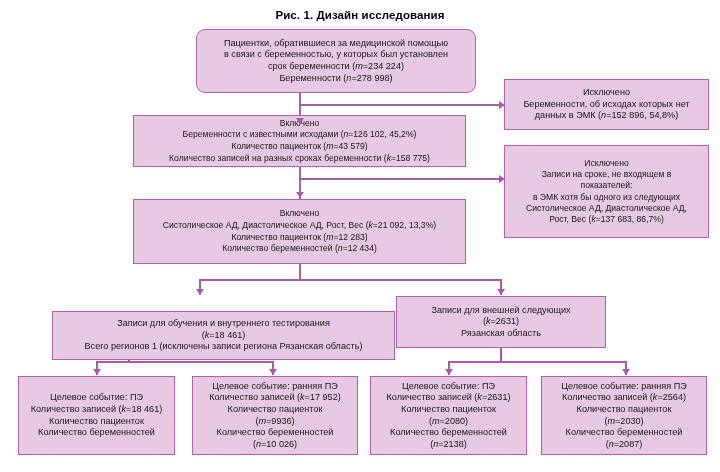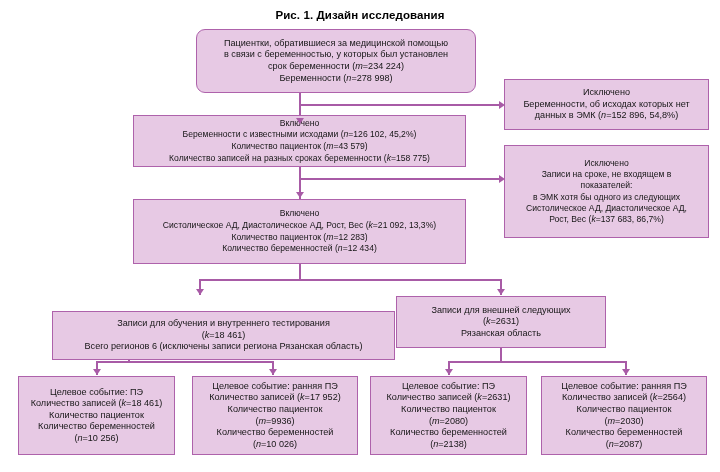--- a/index.html
+++ b/index.html
@@ -118,21 +118,21 @@
   <div class="vline" style="left:299px;top:264px;height:16px;"></div>
   <div class="hline" style="left:199px;top:279px;width:302px;"></div>
   <div class="vline" style="left:199px;top:279px;height:16px;"></div>
   <div class="vline" style="left:500px;top:279px;height:16px;"></div>
   <div class="arrow-d" style="left:196px;top:289px;"></div>
   <div class="arrow-d" style="left:497px;top:289px;"></div>
 
   <div class="box" style="left:28px;top:311px;width:343px;height:49px;margin-left:24px;">
     <span class="ln">Записи для обучения и внутреннего тестирования</span>
     <span class="ln">(<em>k</em>=18 461)</span>
-    <span class="ln">Всего регионов 6 (исключены записи региона Рязанская область)</span>
+    <span class="ln">Всего регионов 1 (исключены записи региона Рязанская область)</span>
   </div>
 
   <div class="box" style="left:396px;top:296px;width:210px;height:52px;">
     <span class="ln">Записи для внешней следующих</span>
     <span class="ln">(<em>k</em>=2631)</span>
     <span class="ln">Рязанская область</span>
   </div>
 
   <div class="vline" style="left:128px;top:348px;height:14px;"></div>
   <div class="hline" style="left:96px;top:361px;width:178px;"></div>
@@ -146,21 +146,20 @@
   <div class="vline" style="left:448px;top:361px;height:14px;"></div>
   <div class="vline" style="left:625px;top:361px;height:14px;"></div>
   <div class="arrow-d" style="left:445px;top:369px;"></div>
   <div class="arrow-d" style="left:622px;top:369px;"></div>
 
   <div class="box" style="left:18px;top:376px;width:157px;height:79px;">
     <span class="ln">Целевое событие: ПЭ</span>
     <span class="ln">Количество записей (<em>k</em>=18 461)</span>
     <span class="ln">Количество пациенток</span>
     <span class="ln">Количество беременностей</span>
-    <span class="ln">(<em>n</em>=10 256)</span>
   </div>
 
   <div class="box" style="left:192px;top:376px;width:166px;height:79px;">
     <span class="ln">Целевое событие: ранняя ПЭ</span>
     <span class="ln">Количество записей (<em>k</em>=17 952)</span>
     <span class="ln">Количество пациенток</span>
     <span class="ln">(<em>m</em>=9936)</span>
     <span class="ln">Количество беременностей</span>
     <span class="ln">(<em>n</em>=10 026)</span>
   </div>

